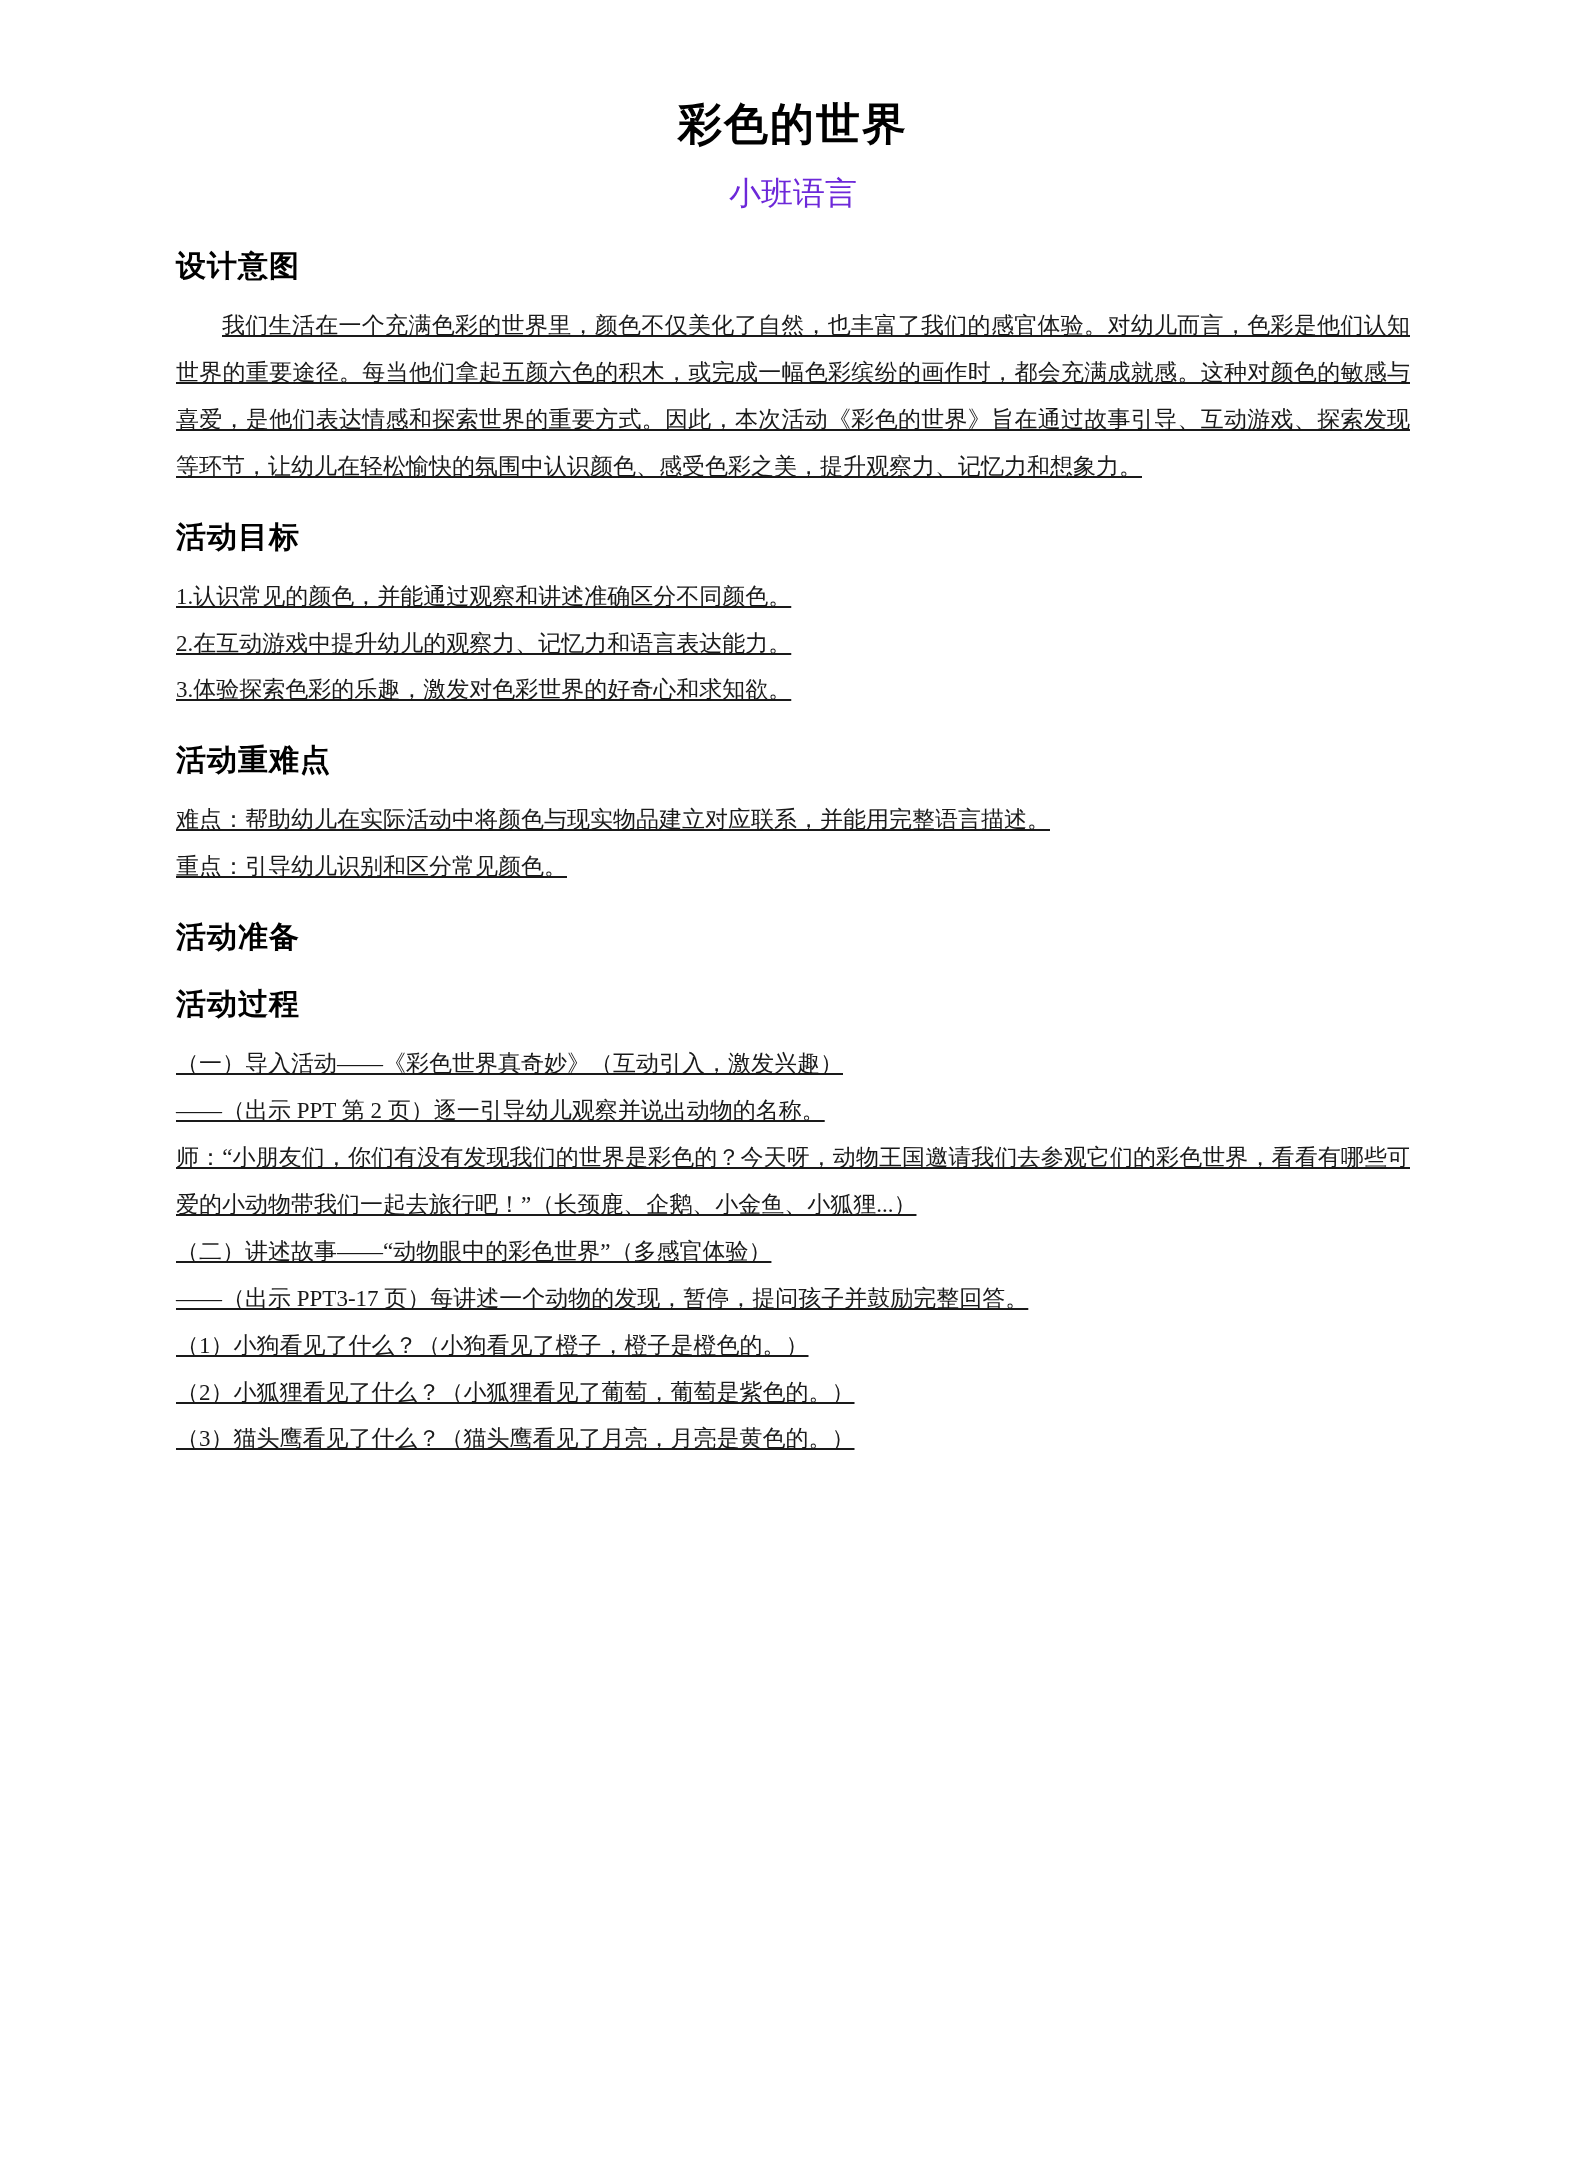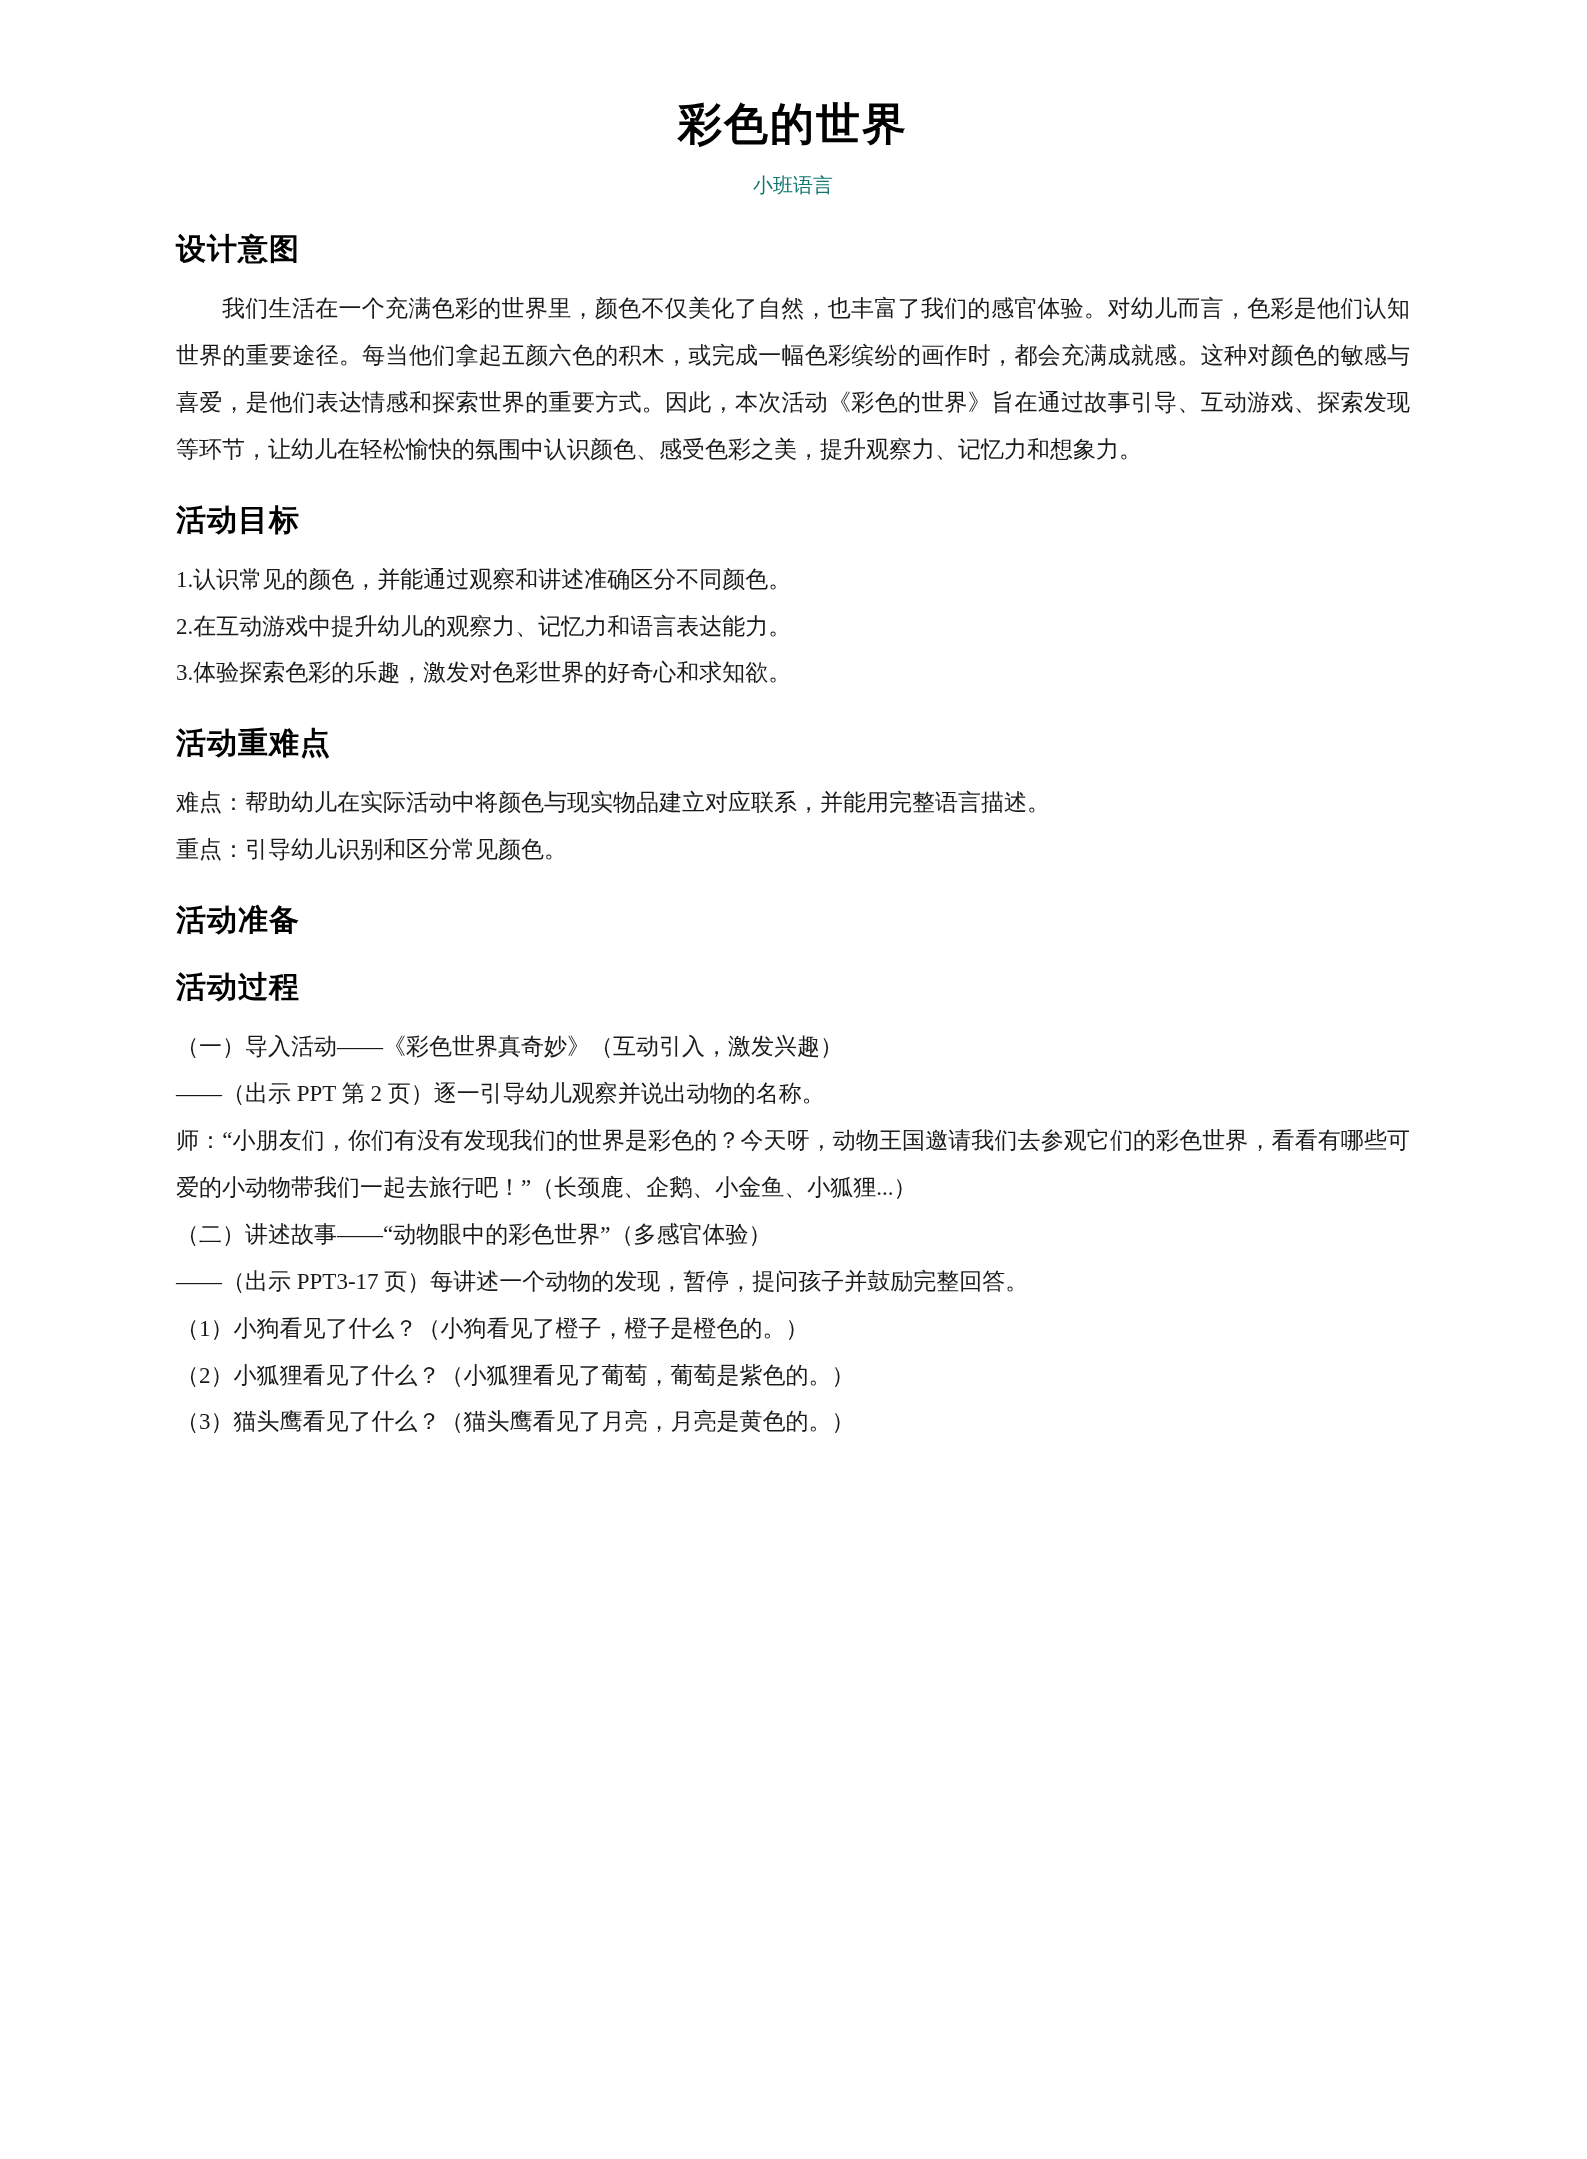--- a/index.html
+++ b/index.html
@@ -18,38 +18,39 @@
     h1.doc-title {
       text-align: center;
       font-size: 44px;
       font-weight: bold;
       letter-spacing: 2px;
       margin-bottom: 18px;
       color: #000000;
     }
     .doc-subtitle {
       text-align: center;
-      font-size: 20px;
+      font-size: 32px;
       font-weight: normal;
       margin-bottom: 30px;
-      color: #0f766e;
+      color: #6d28d9;
     }
     h2.section-heading {
       font-size: 30px;
       font-weight: bold;
       color: #000000;
       margin-top: 26px;
       margin-bottom: 16px;
       letter-spacing: 1px;
     }
     p.body-line {
       font-size: 23px;
       line-height: 2.04;
       text-align: justify;
       color: #1a1a1a;
+      text-decoration: underline;
     }
     p.indent {
       text-indent: 2em;
     }
   </style>
 </head>
 <body>
 
 <div class="page">
 

